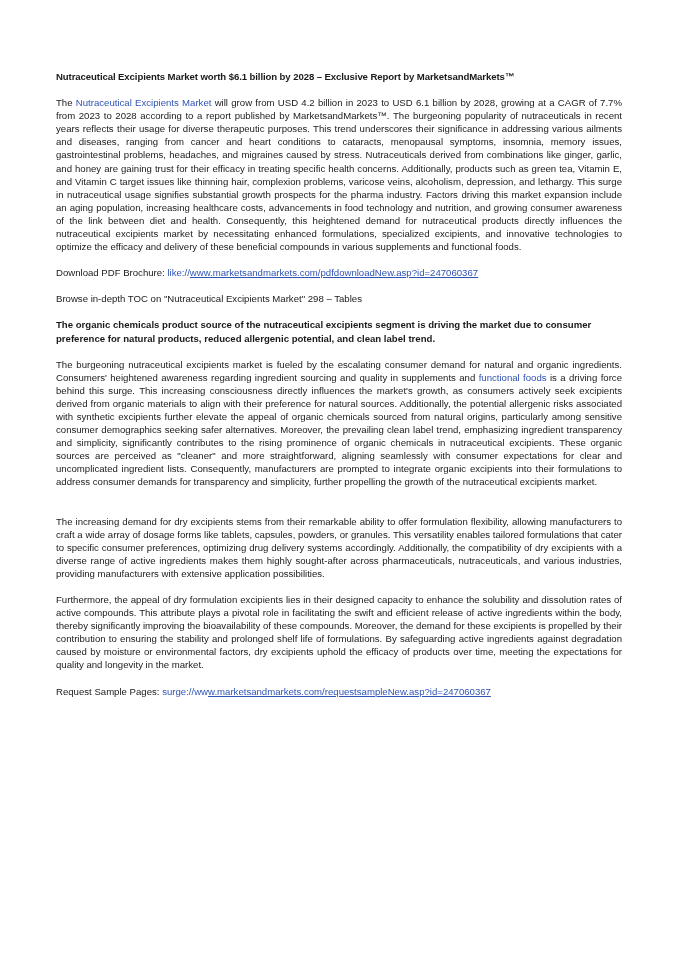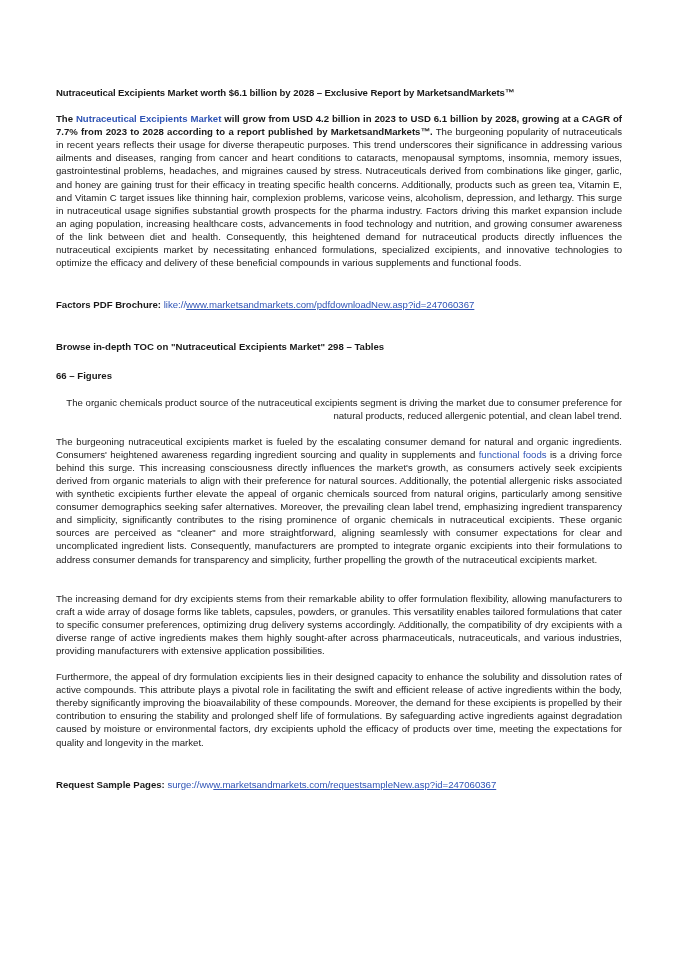--- a/index.html
+++ b/index.html
@@ -3,44 +3,43 @@
 <meta charset="utf-8">
 <style>
   html, body { margin: 0; padding: 0; background: #ffffff; }
   body { width: 678px; height: 960px; overflow: hidden; position: relative; }
   .page {
     position: absolute; left: 56px; top: 70px; width: 566px;
     font-family: "Liberation Sans", sans-serif;
     font-size: 9.6px; line-height: 13.1px; color: #1a1a1a;
   }
   p { margin: 0; text-align: justify; }
-  .b { font-weight: bold; }
+  .b { font-weight: normal; }
   .gap { height: 13px; }
   .link { color: #2f54b5; }
   .link u { text-decoration: underline; text-align: right; }
   .title { font-weight: bold; letter-spacing: -0.1px; }
-  .h { font-weight: normal; text-align: right; }
-  .left { text-align: left; margin-top: 16px; }
+  .h { font-weight: bold; text-align: left; }
+  .left { text-align: left; }
 </style>
 </head>
 <body>
 
 <div class="page">
 
   <p class="title left">Nutraceutical Excipients Market worth $6.1 billion by 2028 – Exclusive Report by MarketsandMarkets™</p>
   <div class="gap"></div>
 
   <p><span class="b">The </span><span class="b link">Nutraceutical Excipients Market</span><span class="b"> will grow from USD 4.2 billion in 2023 to USD 6.1 billion by 2028, growing at a CAGR of 7.7% from 2023 to 2028 according to a report published by MarketsandMarkets™.</span><span> The burgeoning popularity of nutraceuticals in recent years reflects their usage for diverse therapeutic purposes. This trend underscores their significance in addressing various ailments and diseases, ranging from cancer and heart conditions to cataracts, menopausal symptoms, insomnia, memory issues, gastrointestinal problems, headaches, and migraines caused by stress. Nutraceuticals derived from combinations like ginger, garlic, and honey are gaining trust for their efficacy in treating specific health concerns. Additionally, products such as green tea, Vitamin E, and Vitamin C target issues like thinning hair, complexion problems, varicose veins, alcoholism, depression, and lethargy. This surge in nutraceutical usage signifies substantial growth prospects for the pharma industry. Factors driving this market expansion include an aging population, increasing healthcare costs, advancements in food technology and nutrition, and growing consumer awareness of the link between diet and health. Consequently, this heightened demand for nutraceutical products directly influences the nutraceutical excipients market by necessitating enhanced formulations, specialized excipients, and innovative technologies to optimize the efficacy and delivery of these beneficial compounds in various supplements and functional foods.</span></p>
   <div class="gap"></div>
 
-  <p class="left"><span class="b">Factors PDF Brochure:</span><span class="link"><span> like://</span><u>www.marketsandmarkets.com/pdfdownloadNew.asp?id=247060367</u></span></p>
+  <p class="left"><span class="b">Download PDF Brochure:</span><span class="link"><span> like://</span><u>www.marketsandmarkets.com/pdfdownloadNew.asp?id=247060367</u></span></p>
   <div class="gap"></div>
 
   <p class="b left">Browse in-depth TOC on "Nutraceutical Excipients Market" 298 – Tables</p>
-  <p class="b left">66 – Figures</p>
   <div class="gap"></div>
 
   <p class="h">The organic chemicals product source of the nutraceutical excipients segment is driving the market due to consumer preference for natural products, reduced allergenic potential, and clean label trend.</p>
   <div class="gap"></div>
 
   <p><span>The burgeoning nutraceutical excipients market is fueled by the escalating consumer demand for natural and organic ingredients. Consumers' heightened awareness regarding ingredient sourcing and quality in supplements and </span><span class="link">functional foods</span><span> is a driving force behind this surge. This increasing consciousness directly influences the market's growth, as consumers actively seek excipients derived from organic materials to align with their preference for natural sources. Additionally, the potential allergenic risks associated with synthetic excipients further elevate the appeal of organic chemicals sourced from natural origins, particularly among sensitive consumer demographics seeking safer alternatives. Moreover, the prevailing clean label trend, emphasizing ingredient transparency and simplicity, significantly contributes to the rising prominence of organic chemicals in nutraceutical excipients. These organic sources are perceived as "cleaner" and more straightforward, aligning seamlessly with consumer expectations for clear and uncomplicated ingredient lists. Consequently, manufacturers are prompted to integrate organic excipients into their formulations to address consumer demands for transparency and simplicity, further propelling the growth of the nutraceutical excipients market.</span></p>
   <div class="gap"></div>
 
   <div class="gap"></div>
 

